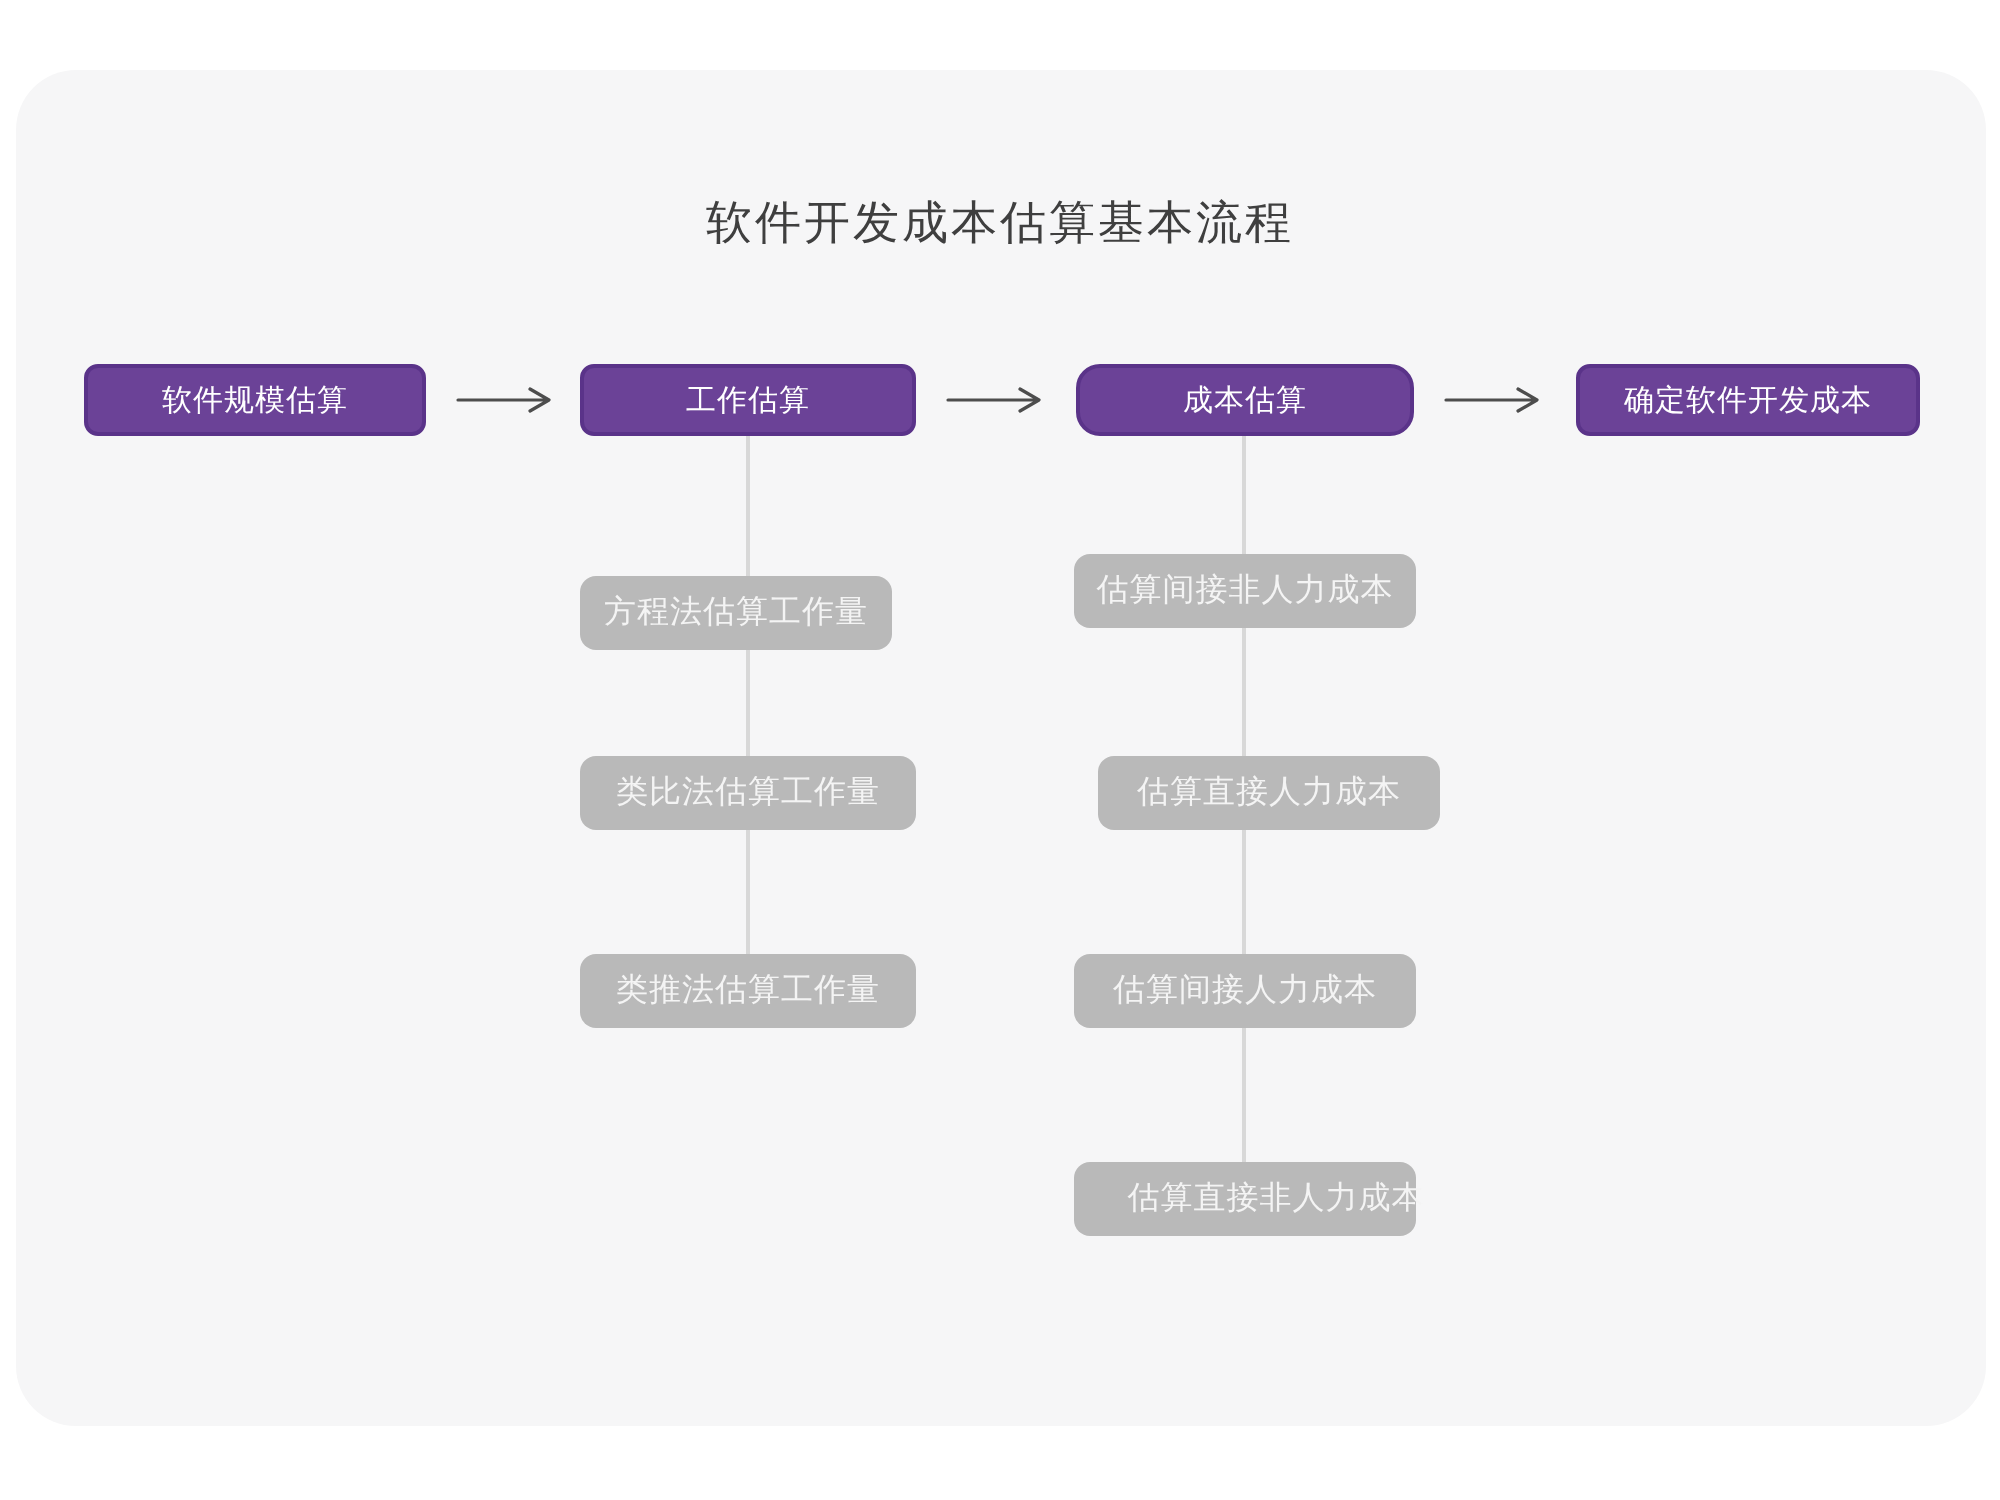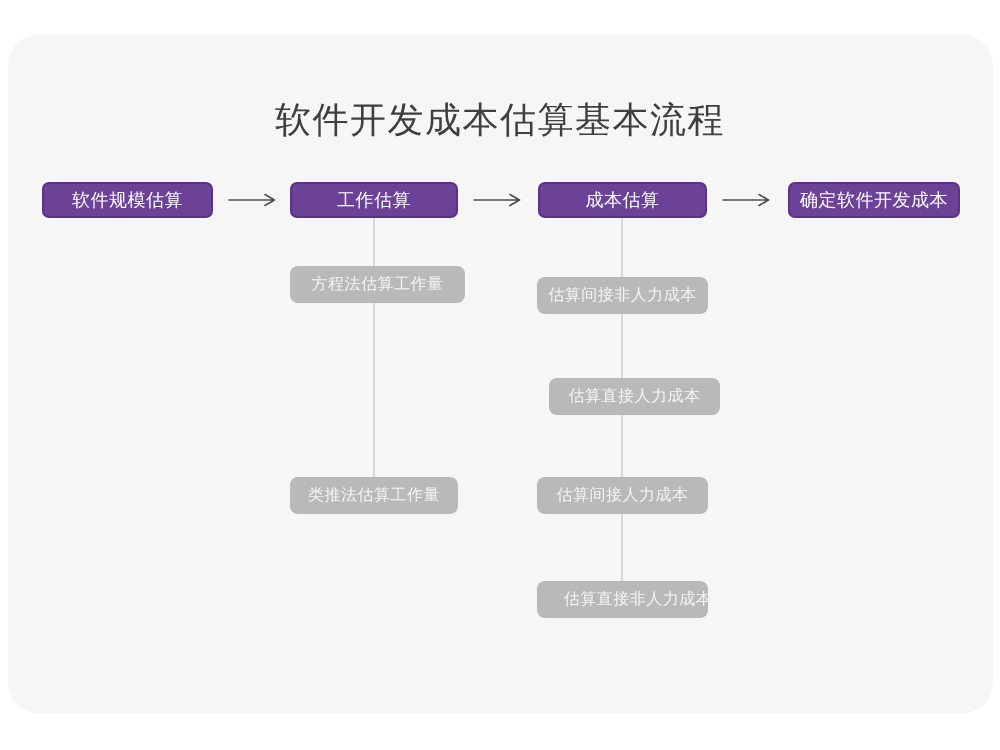--- a/index.html
+++ b/index.html
@@ -23,41 +23,41 @@
     background: #f6f6f7;
     border-radius: 30px;
   }
 
   .diagram-title {
     position: absolute;
     left: 0;
     top: 96px;
     width: 1000px;
     text-align: center;
-    font-size: 36px;
+    font-size: 23px;
     letter-spacing: 1.5px;
     color: #3f3f3f;
   }
 
   .node {
     position: absolute;
     height: 36px;
     border-radius: 7px;
     display: flex;
     align-items: center;
     justify-content: center;
     text-align: center;
     white-space: nowrap;
   }
 
   .node-primary {
     background: #6b4297;
     border: 2px solid #5a3389;
     color: #ffffff;
-    font-size: 18px;
+    font-size: 15px;
     letter-spacing: 0.5px;
     top: 182px;
   }
 
   .node-secondary {
     background: #b9b9b9;
     color: #f4f4f4;
     font-size: 16px;
     letter-spacing: 0.5px;
     height: 37px;
@@ -105,29 +105,32 @@
       <path d="M1 7 H46 M37 1.5 L46.5 7 L37 12.5" fill="none" stroke="#4d4d4d" stroke-width="1.6" stroke-linecap="round" stroke-linejoin="round"></path>
     </svg>
   </div>
 
   <div class="node node-primary" style="left: 42px; width: 171px;">
     <span>软件规模估算</span>
   </div>
   <div class="node node-primary" style="left: 290px; width: 168px;">
     <span>工作估算</span>
   </div>
-  <div class="node node-primary" style="left: 538px; width: 169px;">
+  <div class="node node-primary" style="left: 538px; width: 169px; border-radius: 12px;">
     <span>成本估算</span>
   </div>
   <div class="node node-primary" style="left: 788px; width: 172px;">
     <span>确定软件开发成本</span>
   </div>
 
-  <div class="node node-secondary" style="left: 290px; top: 266px; width: 175px;">
+  <div class="node node-secondary" style="left: 290px; top: 288px; width: 156px;">
     <span>方程法估算工作量</span>
+  </div>
+  <div class="node node-secondary" style="left: 290px; top: 378px; width: 168px;">
+    <span>类比法估算工作量</span>
   </div>
   <div class="node node-secondary" style="left: 290px; top: 477px; width: 168px;">
     <span>类推法估算工作量</span>
   </div>
 
   <div class="node node-secondary" style="left: 537px; top: 277px; width: 171px; justify-content: center;">
     <span>估算间接非人力成本</span>
   </div>
   <div class="node node-secondary" style="left: 537px; top: 378px; width: 171px; margin-left: 12px;">
     <span>估算直接人力成本</span>

